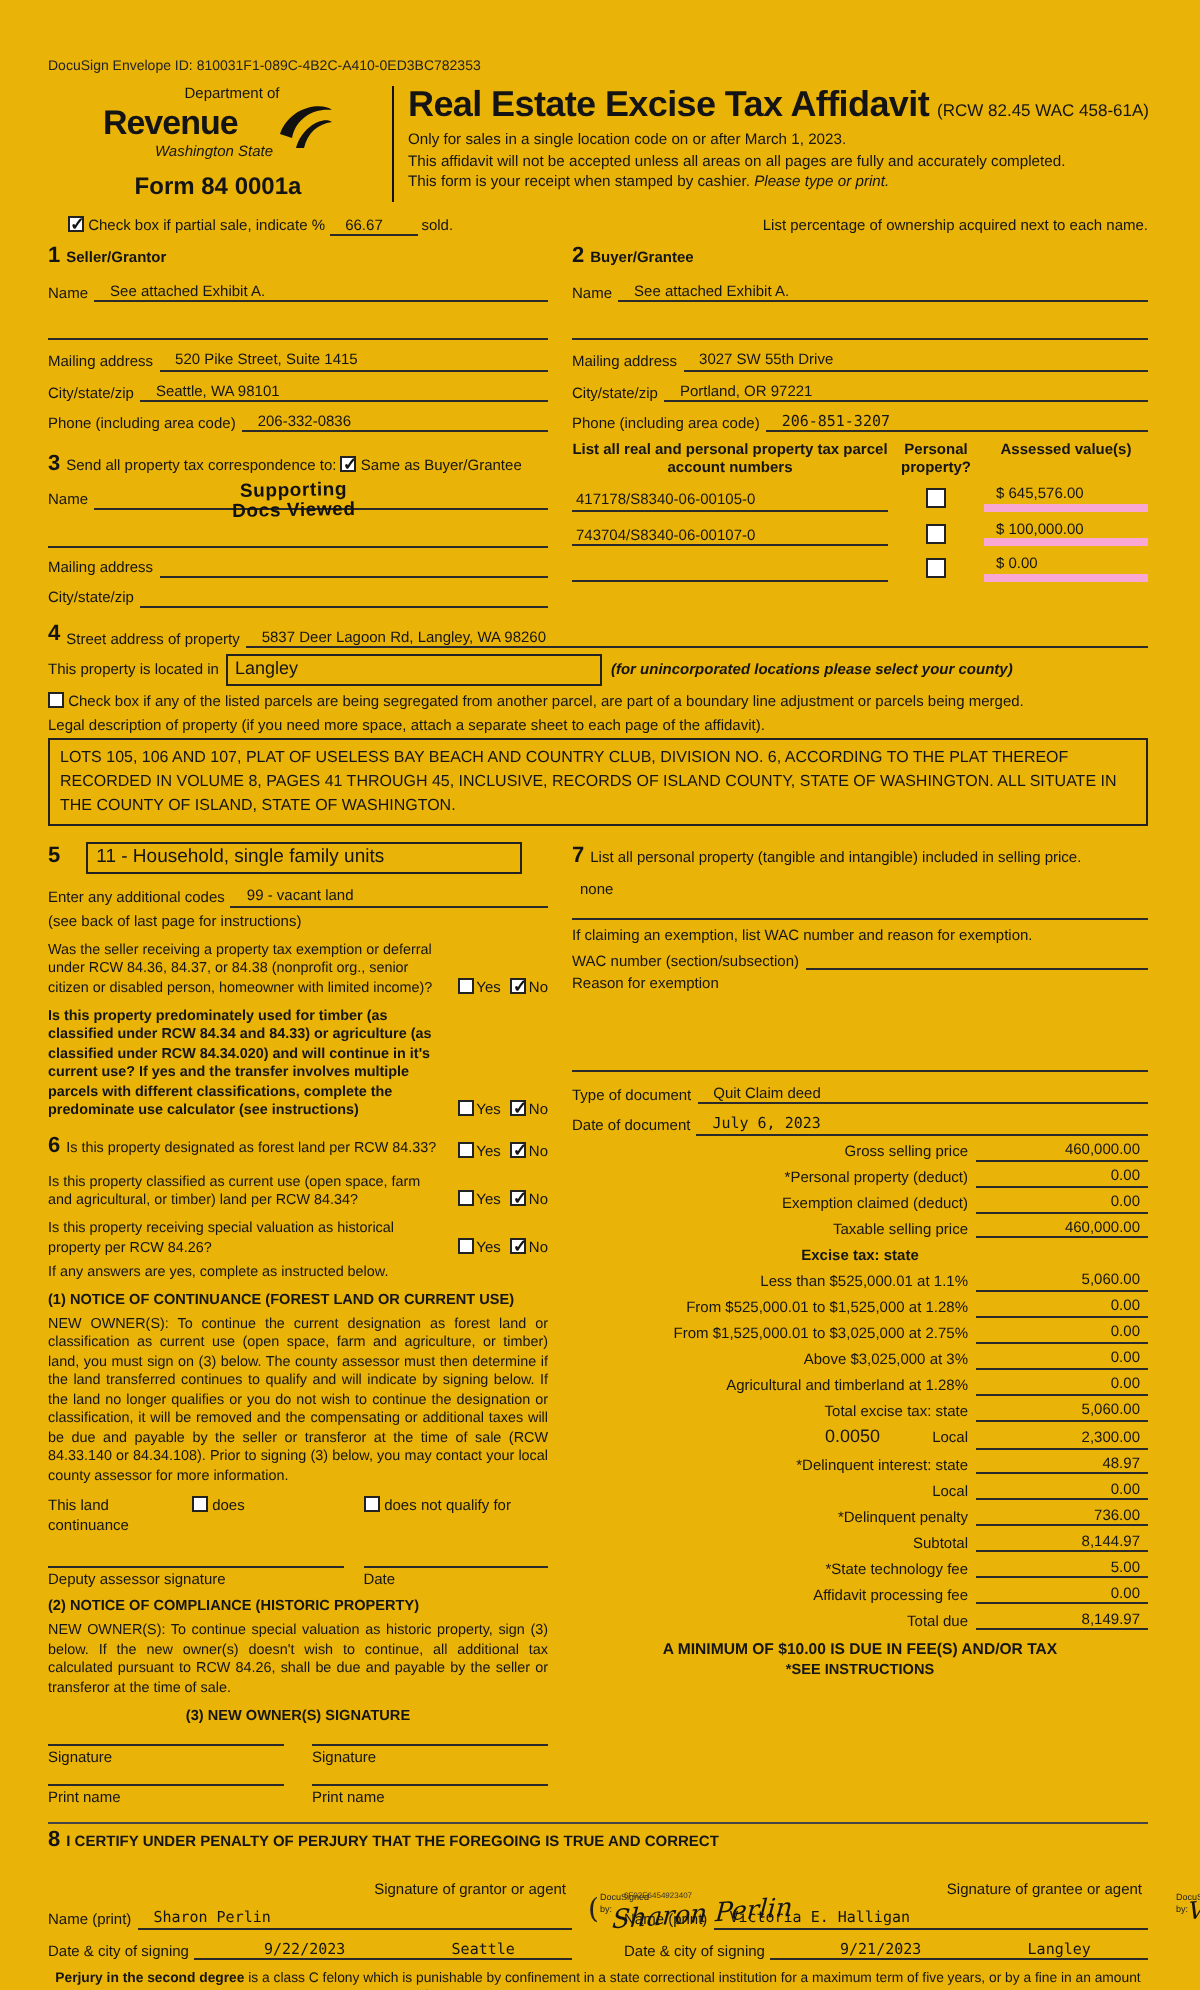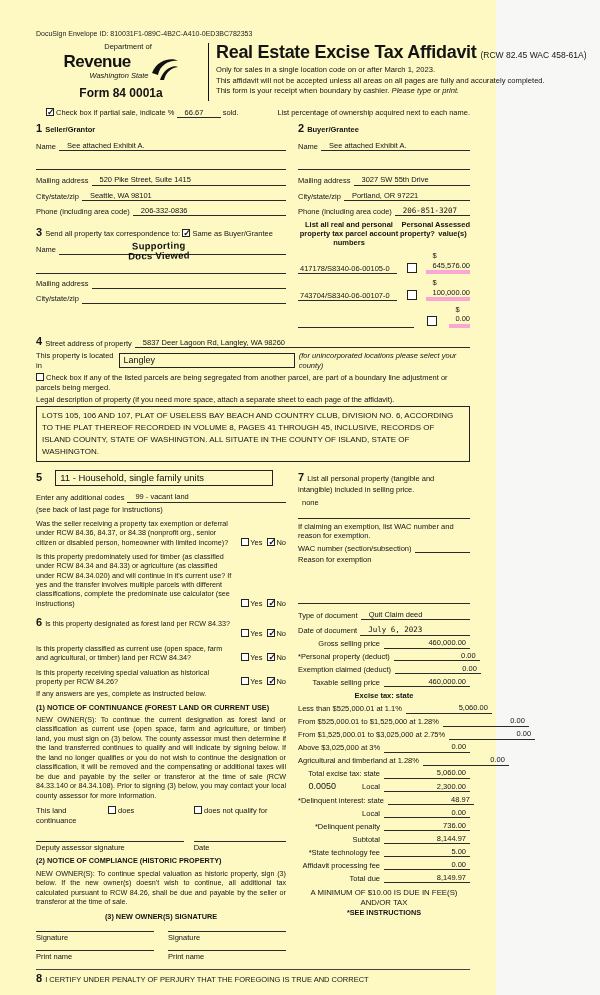--- a/index.html
+++ b/index.html
@@ -4,37 +4,37 @@
 <style>
   * { margin:0; padding:0; box-sizing:border-box; }
   html,body { width:600px; height:995px; }
   body {
     background:#f7f7f5;
     font-family:"Liberation Sans", sans-serif;
     color:#141414;
     overflow:hidden;
   }
   .page {
-    position:relative; width:496px; height:995px; background:#fef9c3;
-    padding:30px 26px 0 36px; font-size:7.5px; line-height:1.25;
+    position:relative; width:600px; height:995px; background:#eab308;
+    padding:30px 26px 0 24px; font-size:7.5px; line-height:1.25;
   }
-  .b { font-weight:normal; } .i { font-style:italic; }
+  .b { font-weight:bold; } .i { font-style:italic; }
   .mono { font-family:"DejaVu Sans Mono", monospace; }
 
   
   .cb { display:inline-block; width:8px; height:8px; border:1.2px solid #222;
         font-size:9px; line-height:7px; text-align:center; font-weight:bold;
         vertical-align:-1px; overflow:hidden; background:#fff; }
   .cb.big { width:10px; height:10px; line-height:9px; }
 
   
   .envelope { font-size:7px; color:#222; margin-bottom:2px; }
   .header { display:flex; align-items:stretch; }
   .logoblk { width:170px; flex:none; text-align:center; padding-top:1px; }
-  .deptline { display:flex; justify-content:center; align-items:flex-end; gap:2px; }
+  .deptline { display:flex; justify-content:center; align-items:flex-start; gap:2px; }
   .deptcol { text-align:left; }
   .dept-of { font-size:7.5px; margin-left:14px; }
   .revenue { font-size:17px; font-weight:bold; letter-spacing:-0.5px; }
   .wastate { font-size:7.5px; font-style:italic; margin-top:-1px; margin-left:26px; }
   .formno { font-size:12px; font-weight:bold; margin-top:5px; }
   .hdr-divider { width:0; border-left:1.6px solid #111; margin:2px 7px 0 2px; }
   .titleblk { flex:1; padding-top:0; }
   .title-row { display:flex; align-items:baseline; gap:4px; }
   .title { font-size:18px; font-weight:bold; letter-spacing:-0.3px; white-space:nowrap; }
   .title-rcw { font-size:8.5px; white-space:nowrap; }
@@ -85,21 +85,21 @@
   .sigpair { display:flex; gap:14px; margin-top:10px; }
   .sigcell { flex:1; border-top:1px solid #2a2a2a; padding-top:1px; }
 
   
   .mrow { display:flex; align-items:flex-end; margin-top:2.6px; }
   .mlbl { flex:1; text-align:right; padding-right:4px; white-space:nowrap; }
   .mval { width:86px; flex:none; border-bottom:1px solid #2a2a2a; text-align:right; padding-right:4px; }
   .mhdr { text-align:center; font-weight:bold; margin-top:4px; }
   .rate { margin-right:26px; font-size:9px; }
 
-  .minnote { text-align:center; font-weight:normal; font-size:7.8px; margin-top:5px; }
+  .minnote { text-align:center; font-weight:bold; font-size:7.8px; margin-top:5px; }
   .seeinstr { text-align:center; font-weight:bold; font-size:7.3px; }
 
   
   .sec8 { border-top:1px solid #444; margin-top:8px; padding-top:2px; }
   .s8head { display:flex; align-items:baseline; }
   .s8cols { display:flex; gap:26px; }
   .s8col { flex:1; min-width:0; }
   .sigline { display:flex; align-items:flex-end; margin-top:12px;flex-direction:column; }
   .sigarea { flex:1; border-bottom:1px solid #2a2a2a; position:relative; height:20px; }
   .dsby { position:absolute; left:14px; top:-3px; font-size:4.5px; color:#222; }
@@ -140,21 +140,21 @@
     </div>
     <div class="hdr-divider"></div>
     <div class="titleblk">
       <div class="title-row">
         <span class="title">Real Estate Excise Tax Affidavit</span>
         <span class="title-rcw">(RCW 82.45 WAC 458-61A)</span>
       </div>
       <div class="subs">
         <div>Only for sales in a single location code on or after March 1, 2023.</div>
         <div>This affidavit will not be accepted unless all areas on all pages are fully and accurately completed.</div>
-        <div><span>This form is your receipt when boundary by cashier.</span> <span class="i">Please type or print.</span></div>
+        <div><span>This form is your receipt when stamped by cashier.</span> <span class="i">Please type or print.</span></div>
       </div>
     </div>
   </div>
 
   <div class="partial-row">
     <div>
       <span class="cb">✓</span>
       <span>Check box if partial sale, indicate %</span>
       <span class="fl" style="display:inline-block;width:44px;flex:none;">66.67</span>
       <span>sold.</span>
@@ -296,21 +296,21 @@
           <span class="qtext">Was the seller receiving a property tax exemption or deferral under RCW 84.36, 84.37, or 84.38 (nonprofit org., senior citizen or disabled person, homeowner with limited income)?</span>
           <span class="yn"><span class="cb"></span><span>Yes</span><span class="cb">✓</span><span>No</span></span>
         </div>
         <div class="q">
           <span class="qtext b">Is this property predominately used for timber (as classified under RCW 84.34 and 84.33) or agriculture (as classified under RCW 84.34.020) and will continue in it's current use? If yes and the transfer involves multiple parcels with different classifications, complete the predominate use calculator (see instructions)</span>
           <span class="yn"><span class="cb"></span><span>Yes</span><span class="cb">✓</span><span>No</span></span>
         </div>
       </div>
 
       <div style="margin-top:7px;">
-        <div class="q" style="margin-top:0;flex-direction:column;">
+        <div class="q" style="margin-top:0;">
           <span class="qtext"><span class="secnum">6</span><span>Is this property designated as forest land per RCW 84.33?</span></span>
           <span class="yn"><span class="cb"></span><span>Yes</span><span class="cb">✓</span><span>No</span></span>
         </div>
         <div class="q">
           <span class="qtext">Is this property classified as current use (open space, farm and agricultural, or timber) land per RCW 84.34?</span>
           <span class="yn"><span class="cb"></span><span>Yes</span><span class="cb">✓</span><span>No</span></span>
         </div>
         <div class="q">
           <span class="qtext">Is this property receiving special valuation as historical property per RCW 84.26?</span>
           <span class="yn"><span class="cb"></span><span>Yes</span><span class="cb">✓</span><span>No</span></span>

